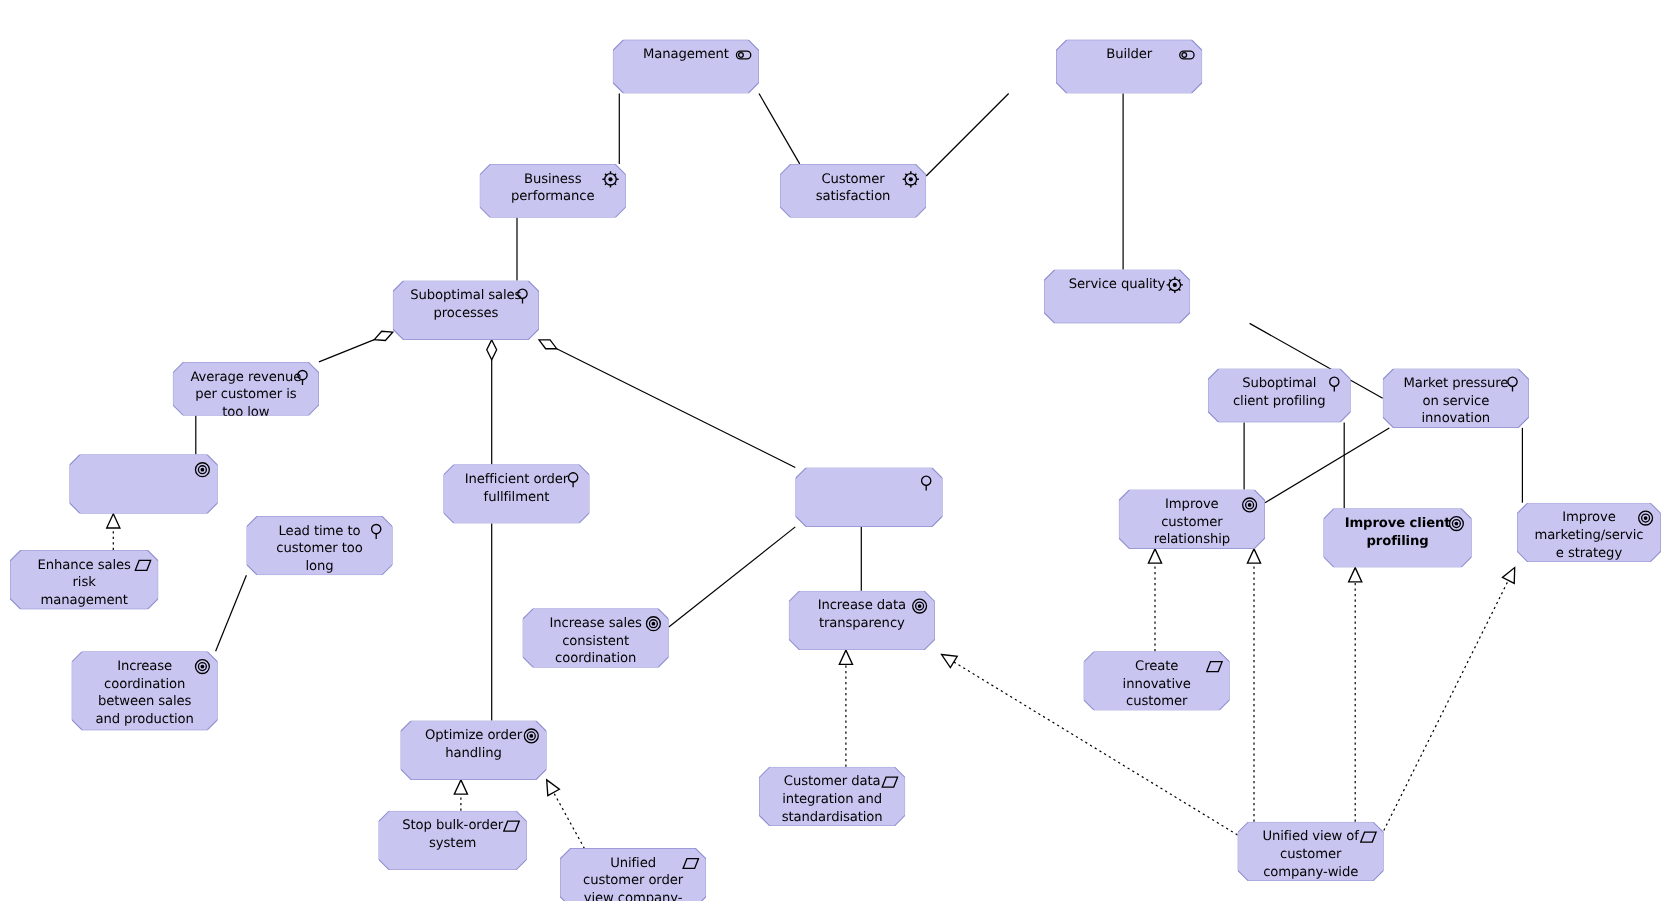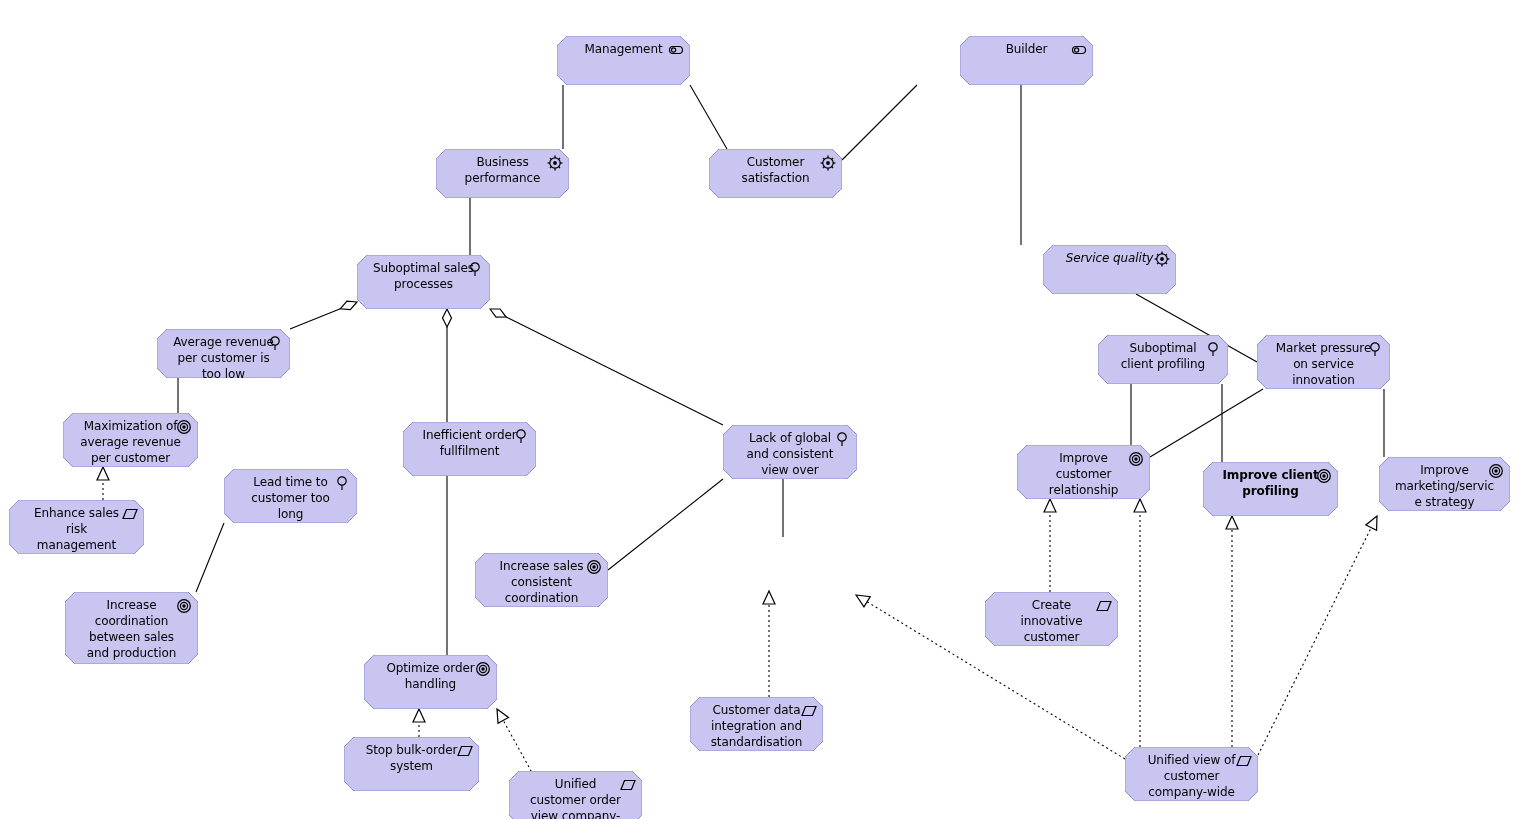--- a/index.html
+++ b/index.html
@@ -214,21 +214,21 @@
           <line x1="8" y1="0.6" x2="8" y2="3" stroke="#000" stroke-width="1.3"></line>
           <line x1="8" y1="13" x2="8" y2="15.4" stroke="#000" stroke-width="1.3"></line>
           <line x1="0.6" y1="8" x2="3" y2="8" stroke="#000" stroke-width="1.3"></line>
           <line x1="13" y1="8" x2="15.4" y2="8" stroke="#000" stroke-width="1.3"></line>
           <line x1="3" y1="3" x2="4.7" y2="4.7" stroke="#000" stroke-width="1.3"></line>
           <line x1="11.3" y1="11.3" x2="13" y2="13" stroke="#000" stroke-width="1.3"></line>
           <line x1="13" y1="3" x2="11.3" y2="4.7" stroke="#000" stroke-width="1.3"></line>
           <line x1="4.7" y1="11.3" x2="3" y2="13" stroke="#000" stroke-width="1.3"></line>
         </svg>
       </div>
-      <div class="node" style="left: 1043px; top: 213px; width: 133px; height: 49px; font-style: italic;">
+      <div class="node" style="left: 949px; top: 213px; width: 133px; height: 49px;">
         <svg viewBox="0 0 133 49" width="133" height="49" class="shape">
           <path d="M10,0 L123,0 L133,10 L133,39 L123,49 L10,49 L0,39 L0,10 Z" fill="#c8c6f0" stroke="#8f8fd0" stroke-width="1"></path>
         </svg>
         <div class="label">Service quality</div>
         <svg viewBox="0 0 16 16" width="16" height="16" class="icon">
           <circle cx="8" cy="8" r="5.2" fill="none" stroke="#000" stroke-width="1.2"></circle>
           <circle cx="8" cy="8" r="1.9" fill="#000" stroke="none"></circle>
           <line x1="8" y1="0.6" x2="8" y2="3" stroke="#000" stroke-width="1.3"></line>
           <line x1="8" y1="13" x2="8" y2="15.4" stroke="#000" stroke-width="1.3"></line>
           <line x1="0.6" y1="8" x2="3" y2="8" stroke="#000" stroke-width="1.3"></line>
@@ -282,23 +282,20 @@
 client profiling</div>
         <svg viewBox="0 0 16 16" width="16" height="16" class="icon">
           <circle cx="7" cy="6" r="4.2" fill="none" stroke="#000" stroke-width="1.2"></circle>
           <line x1="7" y1="10.2" x2="7" y2="15" stroke="#000" stroke-width="1.2"></line>
         </svg>
       </div>
       <div class="node" style="left: 63px; top: 381px; width: 135px; height: 54px;">
         <svg viewBox="0 0 135 54" width="135" height="54" class="shape">
           <path d="M10,0 L125,0 L135,10 L135,44 L125,54 L10,54 L0,44 L0,10 Z" fill="#c8c6f0" stroke="#8f8fd0" stroke-width="1"></path>
         </svg>
-        <div class="label">Maximization of
-average revenue
-per customer</div>
         <svg viewBox="0 0 16 16" width="16" height="16" class="icon">
           <circle cx="8" cy="8" r="6.3" fill="none" stroke="#000" stroke-width="1.2"></circle>
           <circle cx="8" cy="8" r="3.6" fill="none" stroke="#000" stroke-width="1.2"></circle>
           <circle cx="8" cy="8" r="1.7" fill="#000" stroke="none"></circle>
         </svg>
       </div>
       <div class="node" style="left: 403px; top: 390px; width: 133px; height: 54px;">
         <svg viewBox="0 0 133 54" width="133" height="54" class="shape">
           <path d="M10,0 L123,0 L133,10 L133,44 L123,54 L10,54 L0,44 L0,10 Z" fill="#c8c6f0" stroke="#8f8fd0" stroke-width="1"></path>
         </svg>
@@ -306,23 +303,20 @@
 fullfilment</div>
         <svg viewBox="0 0 16 16" width="16" height="16" class="icon">
           <circle cx="7" cy="6" r="4.2" fill="none" stroke="#000" stroke-width="1.2"></circle>
           <line x1="7" y1="10.2" x2="7" y2="15" stroke="#000" stroke-width="1.2"></line>
         </svg>
       </div>
       <div class="node" style="left: 723px; top: 393px; width: 134px; height: 54px;">
         <svg viewBox="0 0 134 54" width="134" height="54" class="shape">
           <path d="M10,0 L124,0 L134,10 L134,44 L124,54 L10,54 L0,44 L0,10 Z" fill="#c8c6f0" stroke="#8f8fd0" stroke-width="1"></path>
         </svg>
-        <div class="label">Lack of global
-and consistent
-view over</div>
         <svg viewBox="0 0 16 16" width="16" height="16" class="icon">
           <circle cx="7" cy="6" r="4.2" fill="none" stroke="#000" stroke-width="1.2"></circle>
           <line x1="7" y1="10.2" x2="7" y2="15" stroke="#000" stroke-width="1.2"></line>
         </svg>
       </div>
       <div class="node" style="left: 1017px; top: 413px; width: 133px; height: 54px;">
         <svg viewBox="0 0 133 54" width="133" height="54" class="shape">
           <path d="M10,0 L123,0 L133,10 L133,44 L123,54 L10,54 L0,44 L0,10 Z" fill="#c8c6f0" stroke="#8f8fd0" stroke-width="1"></path>
         </svg>
         <div class="label">Improve
@@ -382,20 +376,32 @@
           <line x1="7" y1="10.2" x2="7" y2="15" stroke="#000" stroke-width="1.2"></line>
         </svg>
       </div>
       <div class="node" style="left: 475px; top: 521px; width: 133px; height: 54px;">
         <svg viewBox="0 0 133 54" width="133" height="54" class="shape">
           <path d="M10,0 L123,0 L133,10 L133,44 L123,54 L10,54 L0,44 L0,10 Z" fill="#c8c6f0" stroke="#8f8fd0" stroke-width="1"></path>
         </svg>
         <div class="label">Increase sales
 consistent
 coordination</div>
+        <svg viewBox="0 0 16 16" width="16" height="16" class="icon">
+          <circle cx="8" cy="8" r="6.3" fill="none" stroke="#000" stroke-width="1.2"></circle>
+          <circle cx="8" cy="8" r="3.6" fill="none" stroke="#000" stroke-width="1.2"></circle>
+          <circle cx="8" cy="8" r="1.7" fill="#000" stroke="none"></circle>
+        </svg>
+      </div>
+      <div class="node" style="left: 717px; top: 505px; width: 133px; height: 54px;">
+        <svg viewBox="0 0 133 54" width="133" height="54" class="shape">
+          <path d="M10,0 L123,0 L133,10 L133,44 L123,54 L10,54 L0,44 L0,10 Z" fill="#c8c6f0" stroke="#8f8fd0" stroke-width="1"></path>
+        </svg>
+        <div class="label">Increase data
+transparency</div>
         <svg viewBox="0 0 16 16" width="16" height="16" class="icon">
           <circle cx="8" cy="8" r="6.3" fill="none" stroke="#000" stroke-width="1.2"></circle>
           <circle cx="8" cy="8" r="3.6" fill="none" stroke="#000" stroke-width="1.2"></circle>
           <circle cx="8" cy="8" r="1.7" fill="#000" stroke="none"></circle>
         </svg>
       </div>
       <div class="node" style="left: 65px; top: 560px; width: 133px; height: 72px;">
         <svg viewBox="0 0 133 72" width="133" height="72" class="shape">
           <path d="M10,0 L123,0 L133,10 L133,62 L123,72 L10,72 L0,62 L0,10 Z" fill="#c8c6f0" stroke="#8f8fd0" stroke-width="1"></path>
         </svg>

